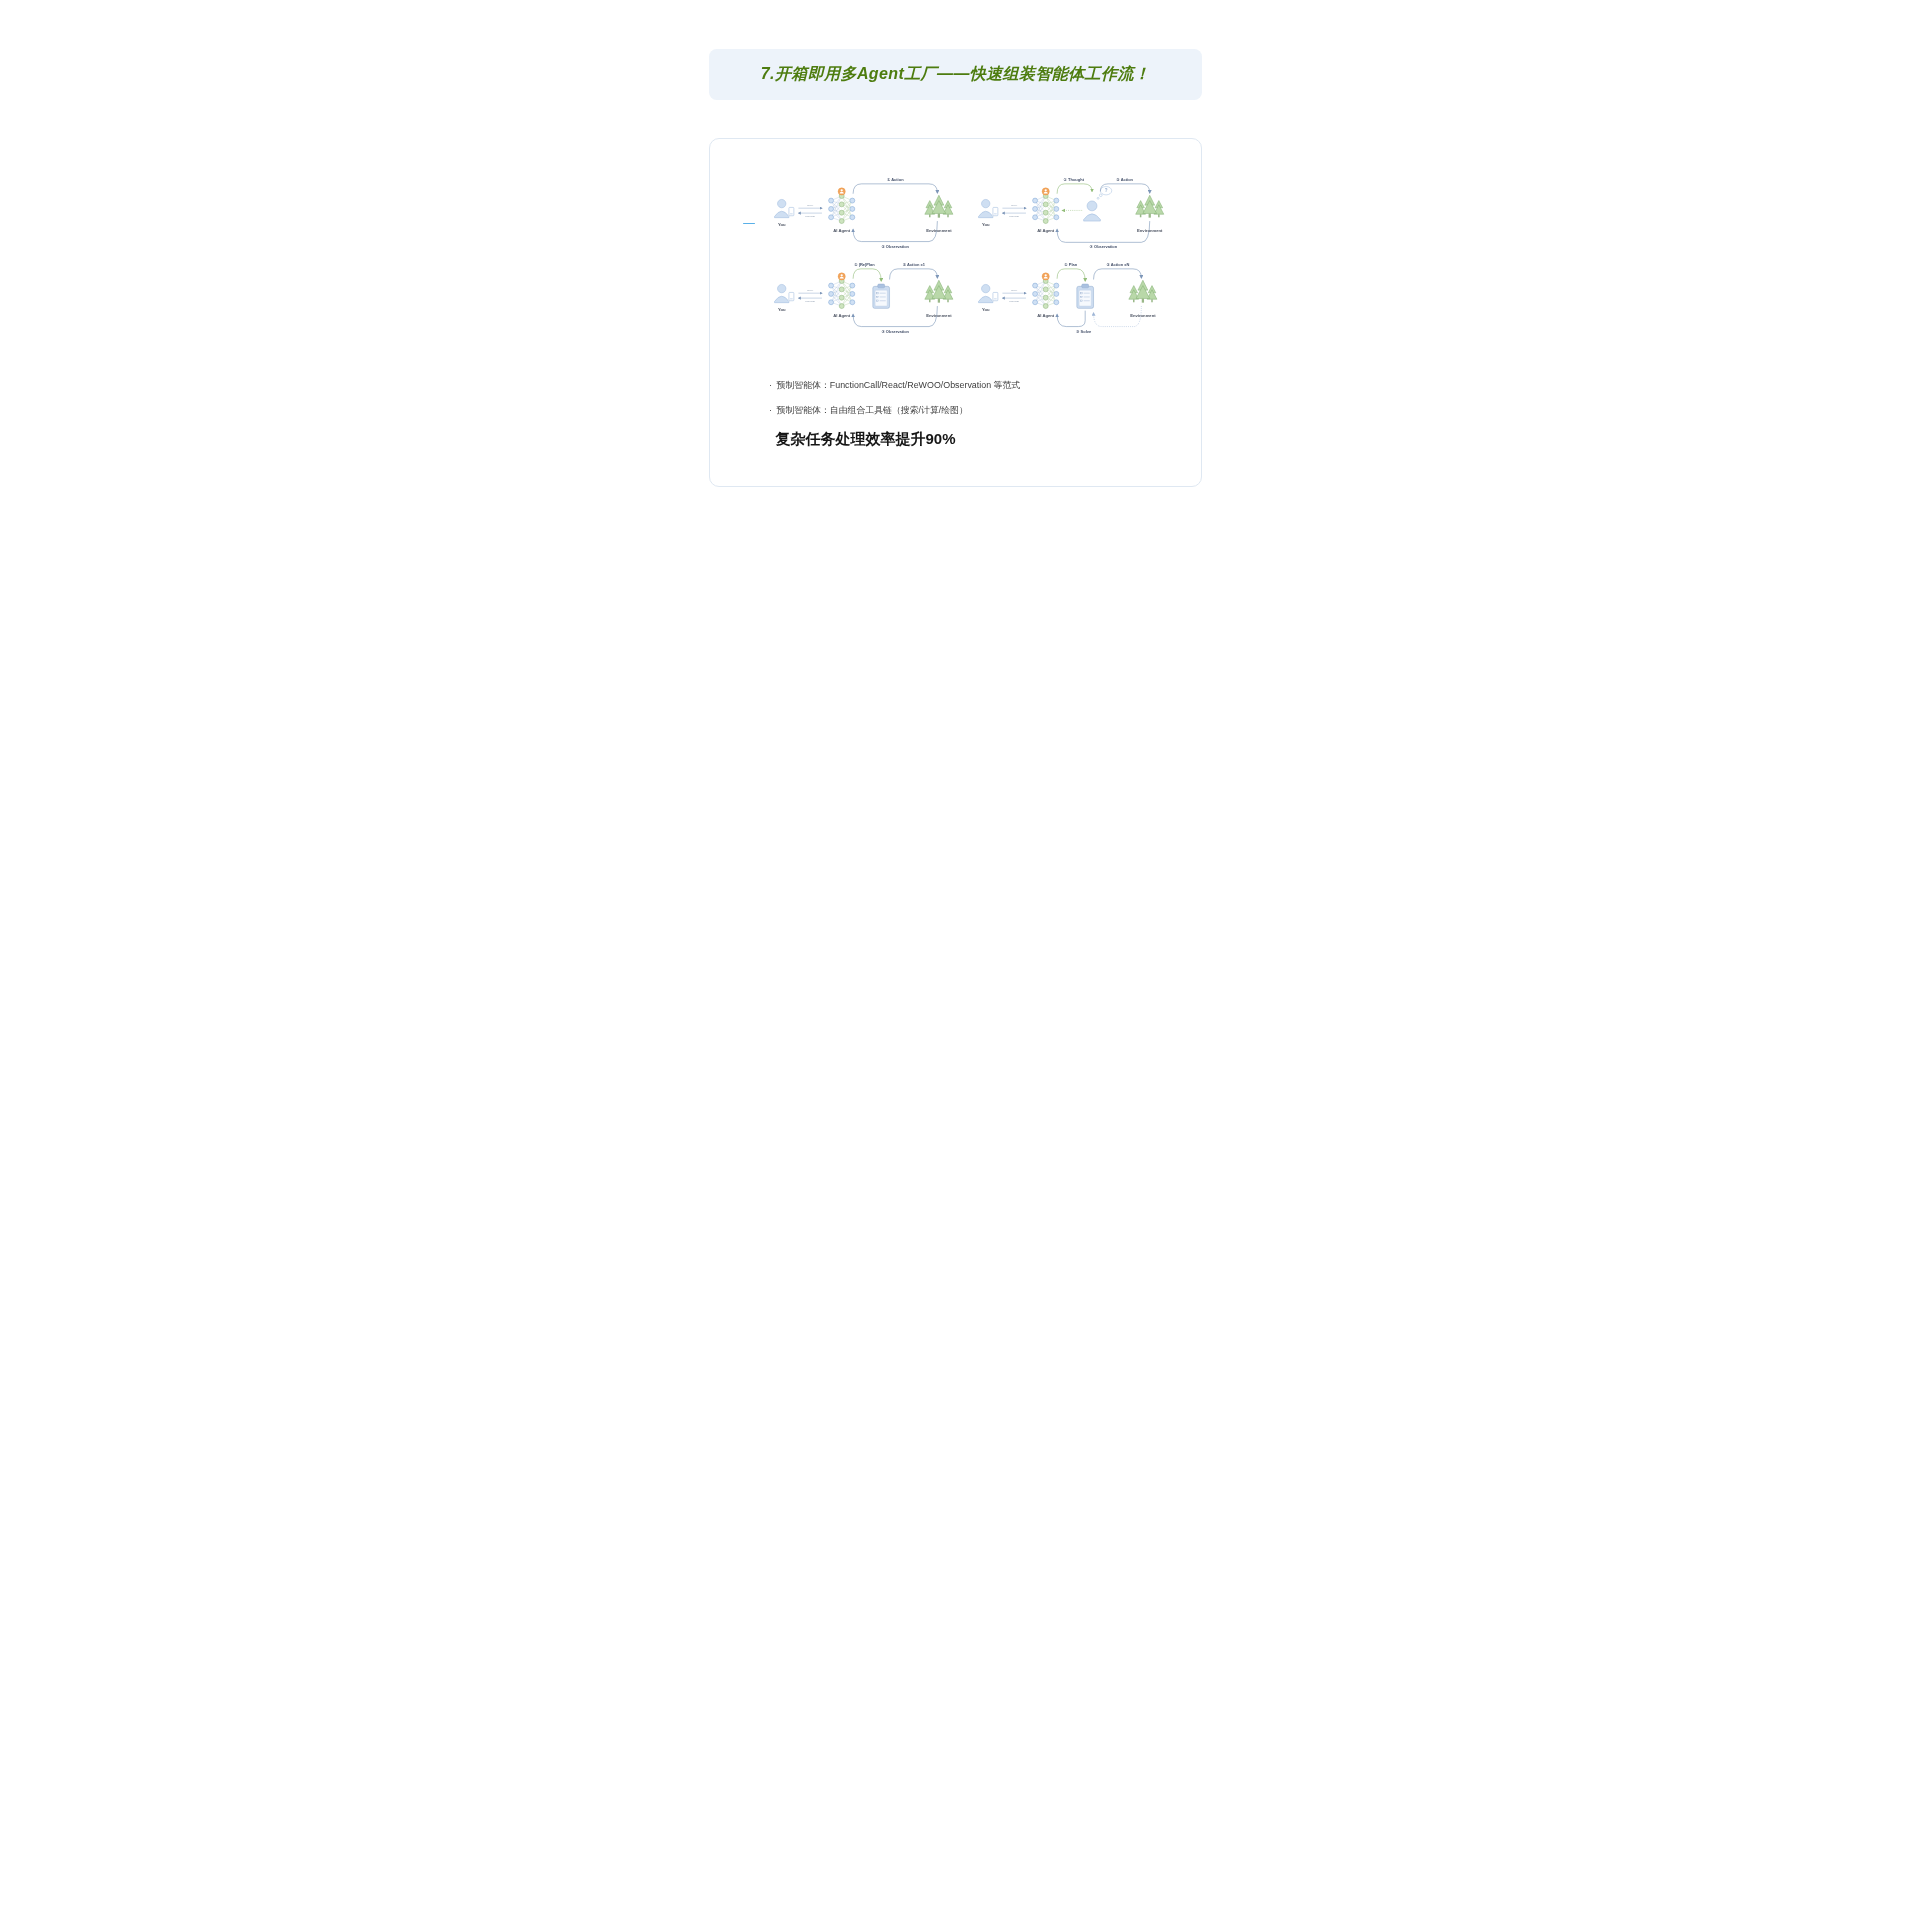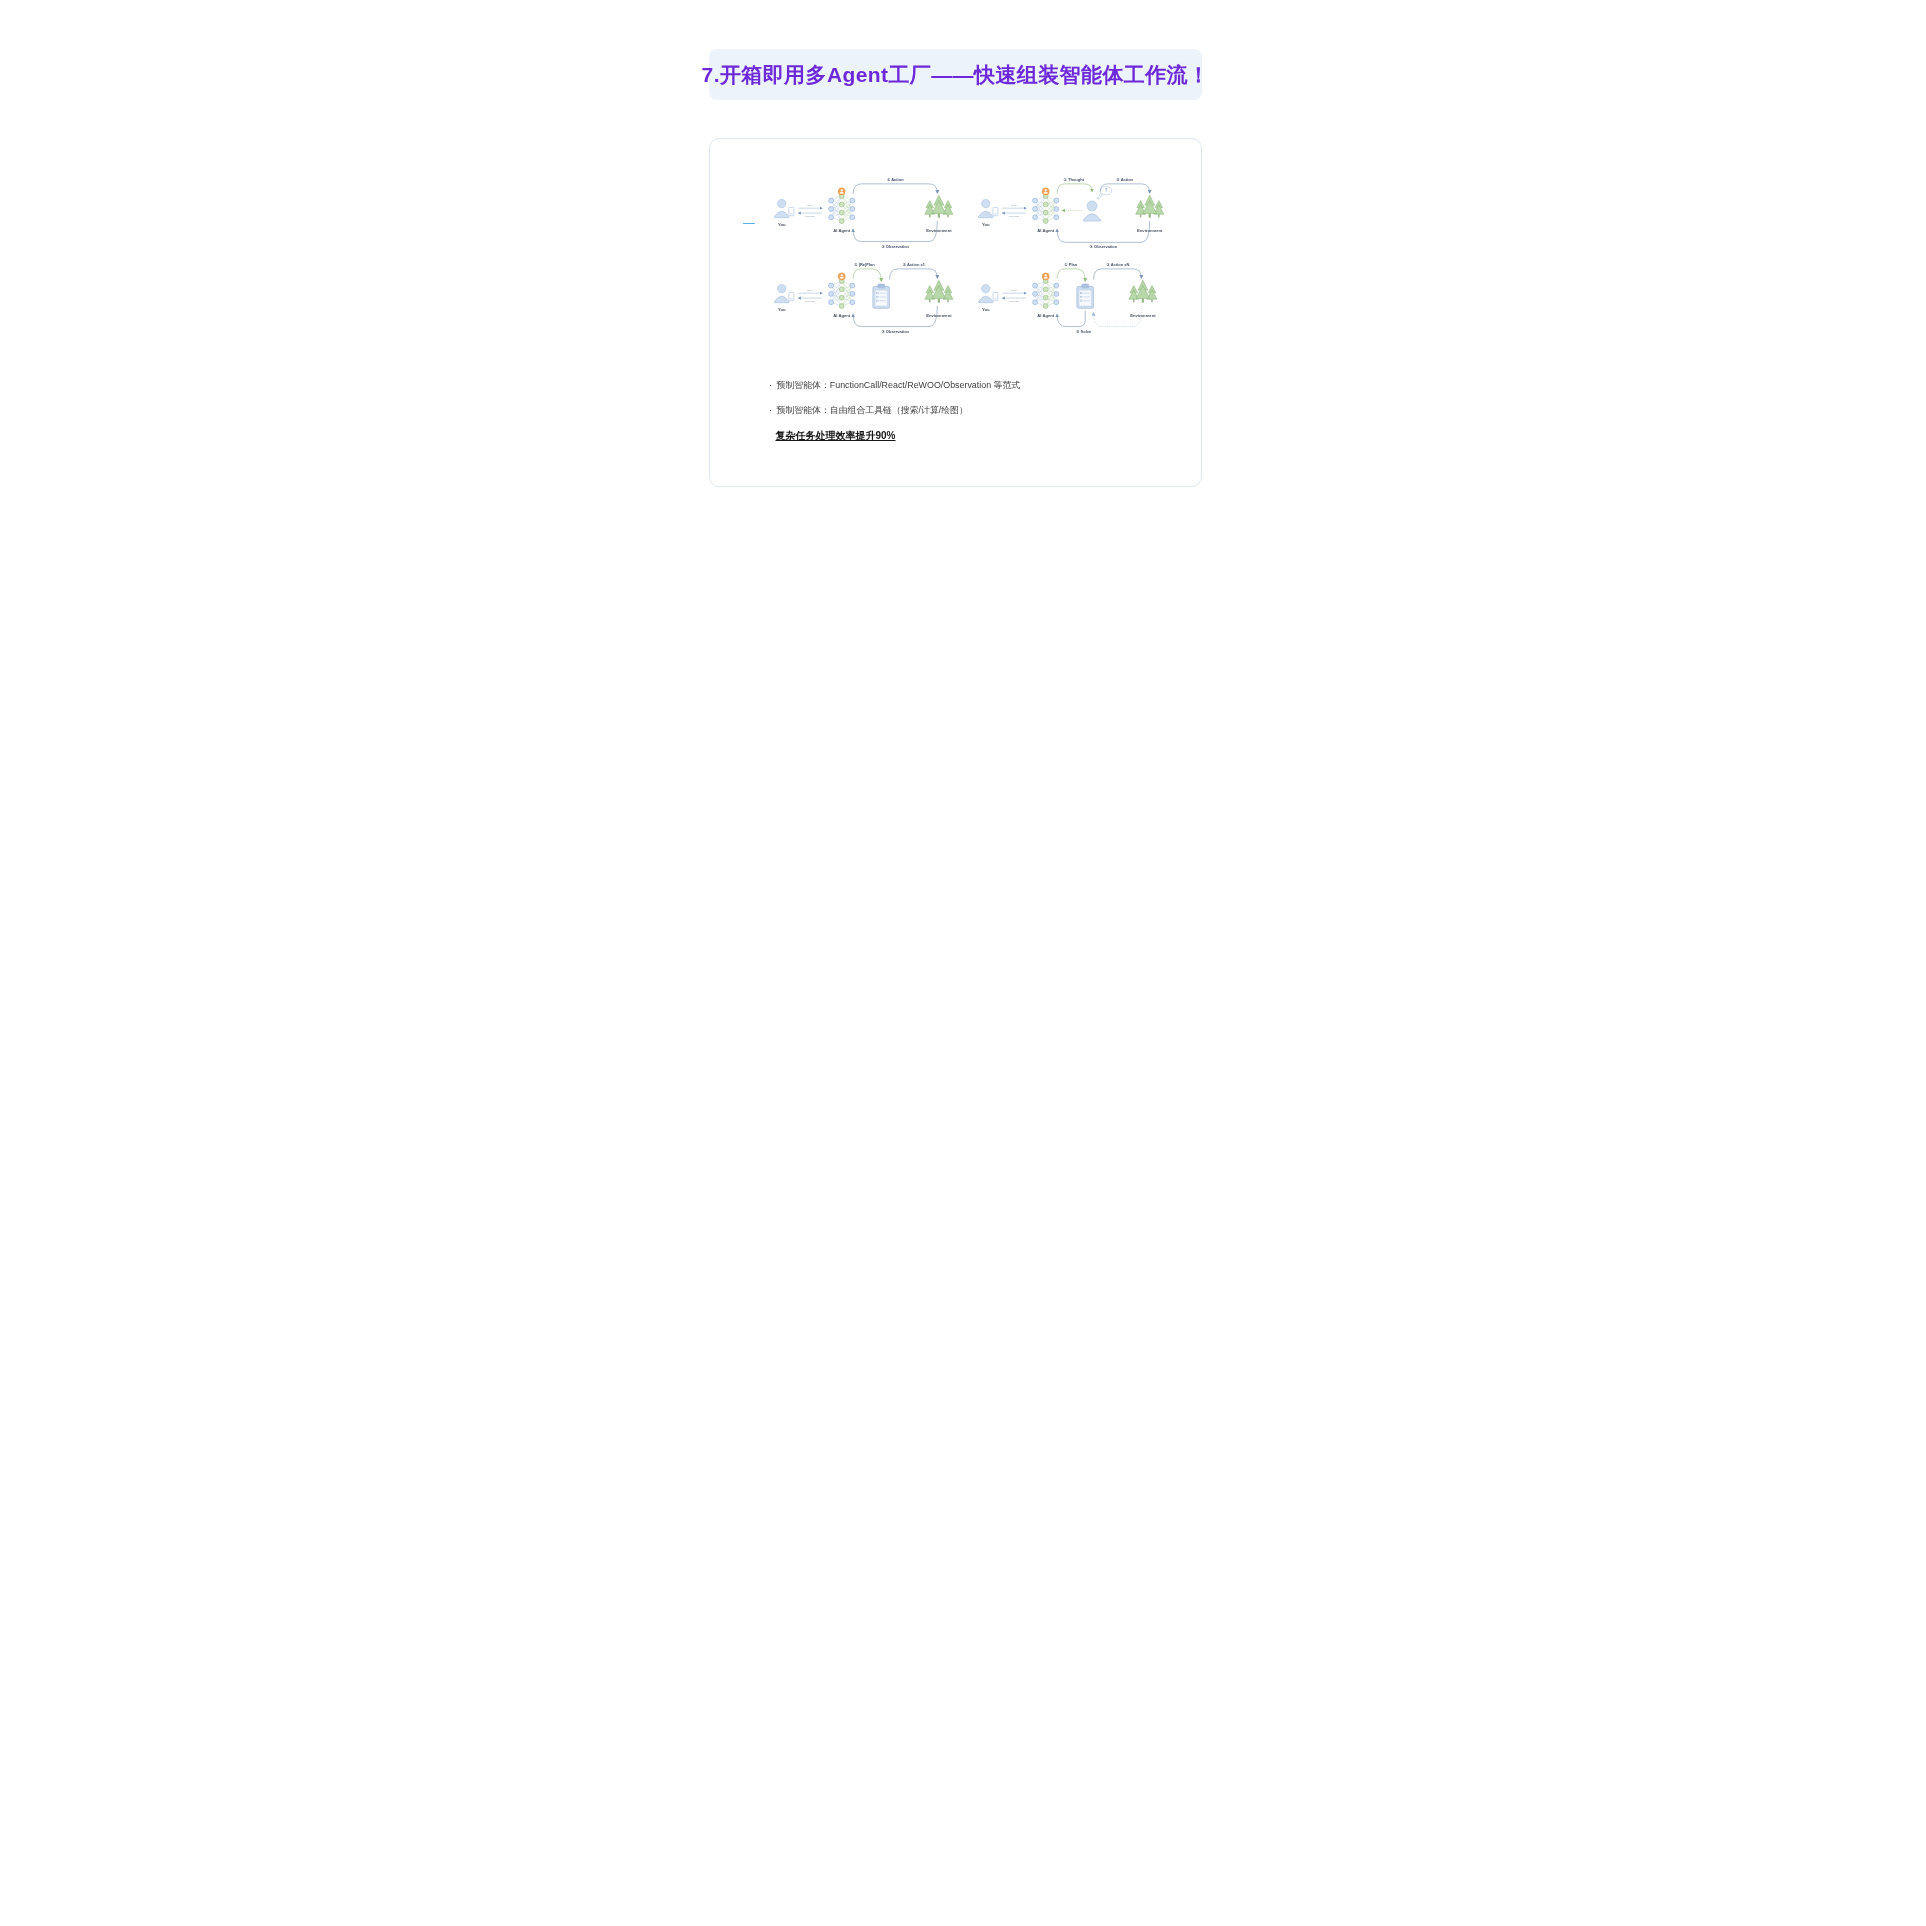--- a/index.html
+++ b/index.html
@@ -5,21 +5,21 @@
   html,body{margin:0;padding:0;background:#ffffff;}
   .slide{
     position:relative;width:616px;height:533px;background:#ffffff;
     font-family:"Liberation Sans","DejaVu Sans",sans-serif;overflow:hidden;margin:0 auto;
   }
   
   .title-card{
     position:absolute;left:54px;top:49px;width:493px;height:51px;
     background:#edf3fa;border-radius:7.7px;display:flex;align-items:center;justify-content:center;
   }
-  .title{font-size:21px;font-weight:800;color:#6d28d9;letter-spacing:0.4px;white-space:nowrap;}
+  .title{font-size:16px;font-weight:800;color:#4d7c0f;letter-spacing:0.4px;white-space:nowrap;font-style:italic;}
   
   .content-card{
     position:absolute;left:54px;top:138px;width:493px;height:349px;
     background:#fff;border:0.8px solid #dfe8f2;border-radius:10px;box-sizing:border-box;
   }
   .accent-dash{position:absolute;left:88px;top:223px;width:11.6px;height:1.2px;background:#59b0e8;border-radius:0.8px;}
   
   .grid{
     position:absolute;left:112px;top:174px;width:403px;
     display:grid;grid-template-columns:198px 198px;gap:3.1px 5.8px;
@@ -48,21 +48,21 @@
   .ar-gd{fill:none;stroke:#93bd7a;stroke-width:1.6;stroke-dasharray:2 3;}
   .ar-ld{fill:none;stroke:#9fb6d6;stroke-width:1.6;stroke-dasharray:2 3;}
   .nl{font-size:11px;font-weight:700;fill:#4a5160;text-anchor:middle;}
   .sl{font-size:10.5px;font-weight:700;fill:#44506a;text-anchor:middle;}
   .ql{font-size:6.5px;fill:#8a99ad;text-anchor:middle;}
   .qm{font-size:12px;font-weight:700;fill:#91abce;text-anchor:middle;}
   
   .bullets{position:absolute;left:114px;top:380px;display:flex;flex-direction:column;}
   .bullet-row{display:flex;gap:4.6px;font-size:8.9px;color:#3d3d3d;margin-bottom:14.3px;line-height:1.2;}
   .bullet-marker{color:#3d3d3d;}
-  .highlight{margin-left:6.5px;font-size:10px;font-weight:700;color:#161616;line-height:1.2;text-decoration:underline;}
+  .highlight{margin-left:6.5px;font-size:15px;font-weight:700;color:#161616;line-height:1.2;}
 </style>
 </head>
 <body>
 
 <svg width="0" height="0" style="position:absolute" aria-hidden="true">
   <defs>
     <marker id="ab" viewBox="0 0 10 10" refX="7.5" refY="5" markerWidth="6.5" markerHeight="6.5" orient="auto">
       <path d="M0 0L10 5L0 10z" fill="#7d96b8"></path>
     </marker>
     <marker id="ag" viewBox="0 0 10 10" refX="7.5" refY="5" markerWidth="6.5" markerHeight="6.5" orient="auto">

